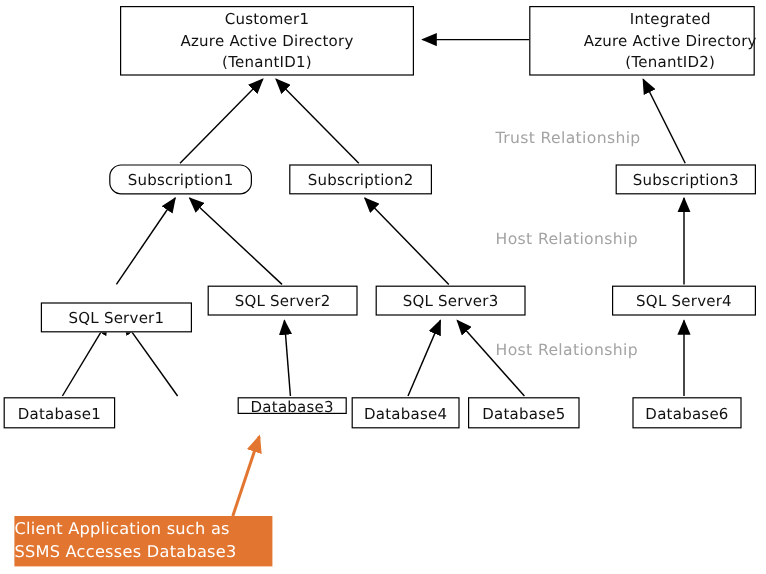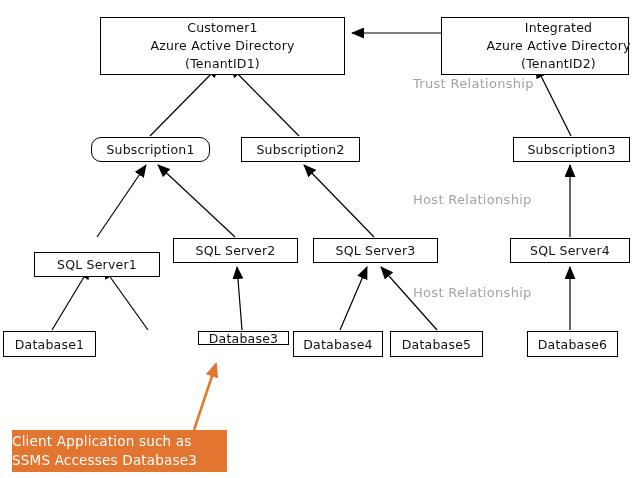--- a/index.html
+++ b/index.html
@@ -15,21 +15,21 @@
     position:absolute;
     background:#ffffff;
     border:1px solid #000000;
     display:flex;flex-direction:column;
     align-items:center;justify-content:center;
     font-size:12.5px;color:#111111;
     text-align:center;letter-spacing:0.2px;
     box-sizing:border-box;line-height:17px;
     white-space:nowrap;
   }
-  .tenant{line-height:18px;margin-top:12px;}
+  .tenant{line-height:18px;}
   .rel-label{
     position:absolute;
     font-size:13px;color:#a3a3a3;
     letter-spacing:0.3px;white-space:nowrap;
   }
   .callout{
     position:absolute;
     background:#e2752f;
     color:#ffffff;
     display:flex;flex-direction:column;
@@ -118,21 +118,21 @@
   <div class="node" style="left:293px;top:331px;width:90px;height:26px;">
     <span>Database4</span>
   </div>
   <div class="node" style="left:390px;top:331px;width:93px;height:26px;">
     <span>Database5</span>
   </div>
   <div class="node" style="left:527px;top:331px;width:91px;height:26px;">
     <span>Database6</span>
   </div>
 
-  <div class="rel-label" style="left:413px;top:76px;">Trust Relationship</div>
+  <div class="rel-label" style="left:413px;top:108px;">Trust Relationship</div>
   <div class="rel-label" style="left:413px;top:192px;">Host Relationship</div>
   <div class="rel-label" style="left:413px;top:285px;">Host Relationship</div>
 
   <div class="callout" style="left:12px;top:430px;width:215px;height:42px;">
     <span>Client Application such as</span>
     <span>SSMS Accesses Database3</span>
   </div>
 
 </div>
 

